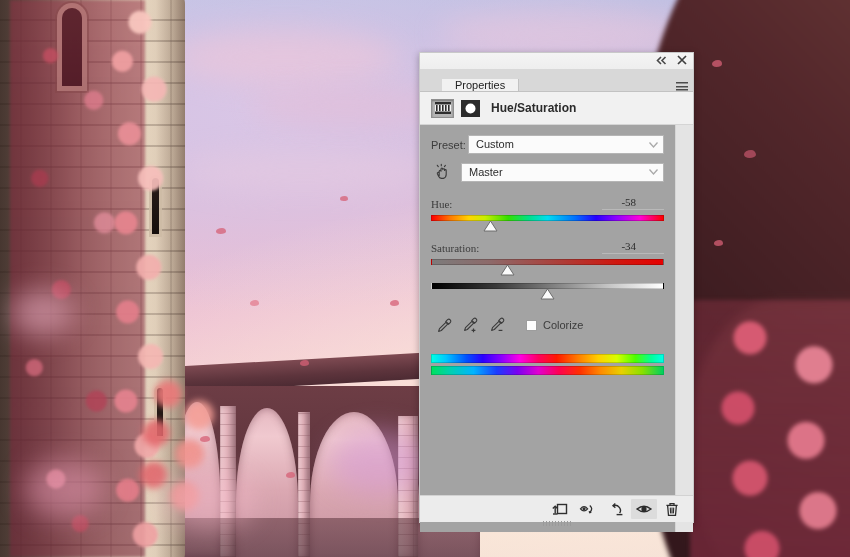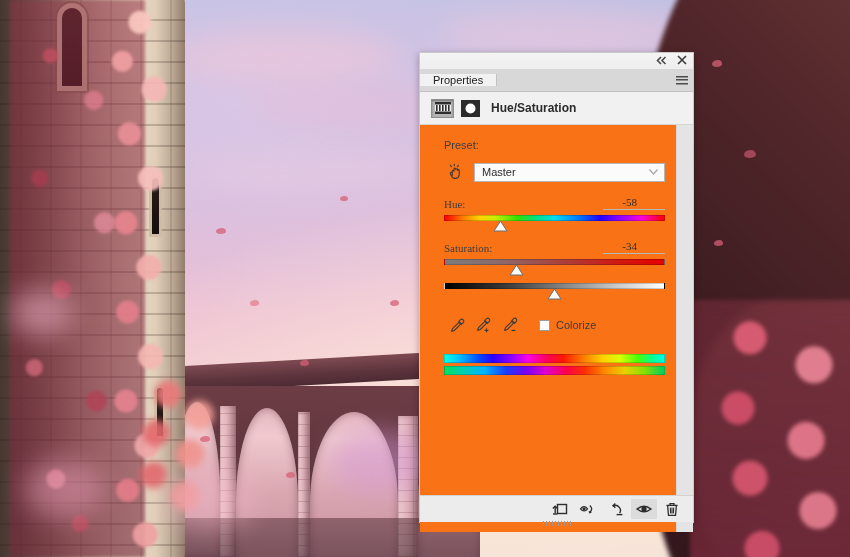--- a/index.html
+++ b/index.html
@@ -309,22 +309,23 @@
     color: #5a5a5a;
     cursor: pointer;
   }
 
   
   .panel-tabs {
     position: relative;
     height: 22px;
     background: #d8d8d8;
     display: flex;
-    align-items: center;
+    align-items: flex-end;
     border-bottom: 1px solid #c2c2c2;
+    padding-left: 22px;
   }
   .tab {
     padding: 0 13px;
     display: flex;
     align-items: center;
     font-size: 11px;
     color: #3a3a3a;
     background: #d8d8d8;
     cursor: pointer;
   }
@@ -372,23 +373,22 @@
     font-size: 12px;
     font-weight: bold;
     color: #2b2b2b;
     margin-left: 4px;
   }
 
   
   .panel-body {
     position: relative;
     height: 407px;
-    background: #f97316;
-    display: flex;
-    padding-left: 13px;
+    background: #a3a3a3;
+    display: flex;
   }
   .body-main {
     width: 257px;
     position: relative;
     padding: 0;
   }
   .body-gutter {
     width: 17px;
     background: #e4e4e4;
     border-left: 1px solid #d6d6d6;
@@ -725,20 +725,28 @@
         </svg>
       </div>
       <span class="adj-title">Hue/Saturation</span>
     </div>
 
     <div class="panel-body">
       <div class="body-main">
 
         <div class="row preset-row">
           <span class="row-label">Preset:</span>
+          <div class="combo">
+            <span class="val">Custom</span>
+            <span class="chev">
+              <svg width="9" height="6" viewBox="0 0 9 6">
+                <path d="M0.5 0.5 L4.5 5 L8.5 0.5" fill="none" stroke="#a9a9a9" stroke-width="1.3"></path>
+              </svg>
+            </span>
+          </div>
         </div>
 
         <div class="row channel-row">
           <div class="hand-tool">
             <svg width="18" height="18" viewBox="0 0 18 18">
               <path d="M6.2 12.6 L6.2 8.2 Q6.2 7.2 7.1 7.2 Q8.0 7.2 8.0 8.2 L8.0 6.0 Q8.0 5.0 8.9 5.0 Q9.8 5.0 9.8 6.0 L9.8 6.6 Q9.8 5.7 10.7 5.7 Q11.6 5.7 11.6 6.6 L11.6 7.4 Q11.6 6.6 12.4 6.6 Q13.2 6.6 13.2 7.5 L13.2 11.6 Q13.2 14.6 10.4 15.4 L8.4 15.4 Q6.4 15.0 5.6 13.2 L4.4 10.7 Q4.0 9.8 4.9 9.4 Q5.7 9.1 6.2 10.0 Z" fill="none" stroke="#3a3a3a" stroke-width="1.1" stroke-linejoin="round"></path>
               <path d="M5.3 3.6 L4.3 2.3 M8.3 2.8 L8.3 1.2 M11.4 3.6 L12.4 2.4" stroke="#3a3a3a" stroke-width="1.1" stroke-linecap="round"></path>
             </svg>
           </div>
           <div class="combo">

